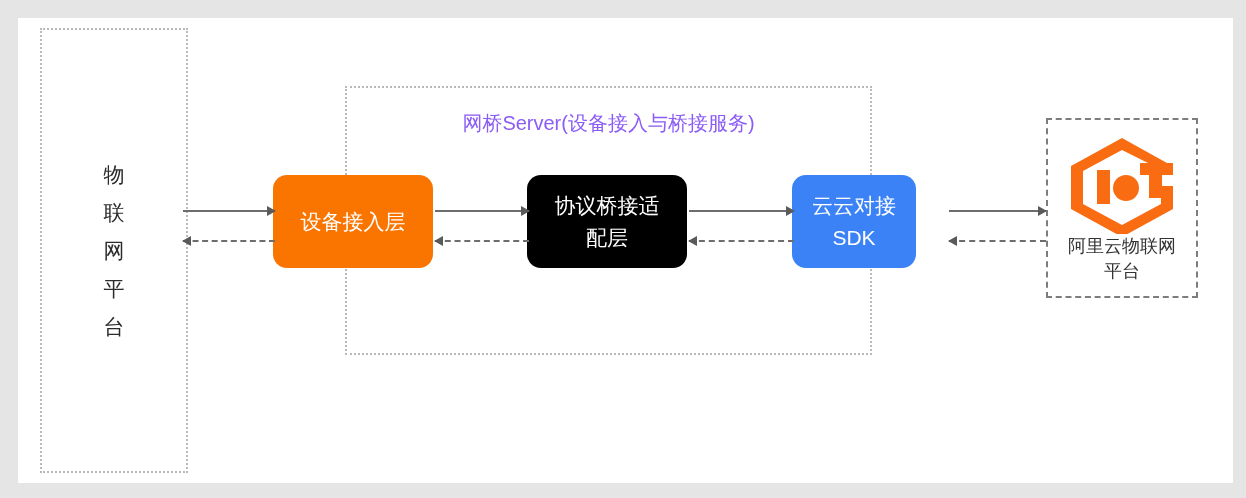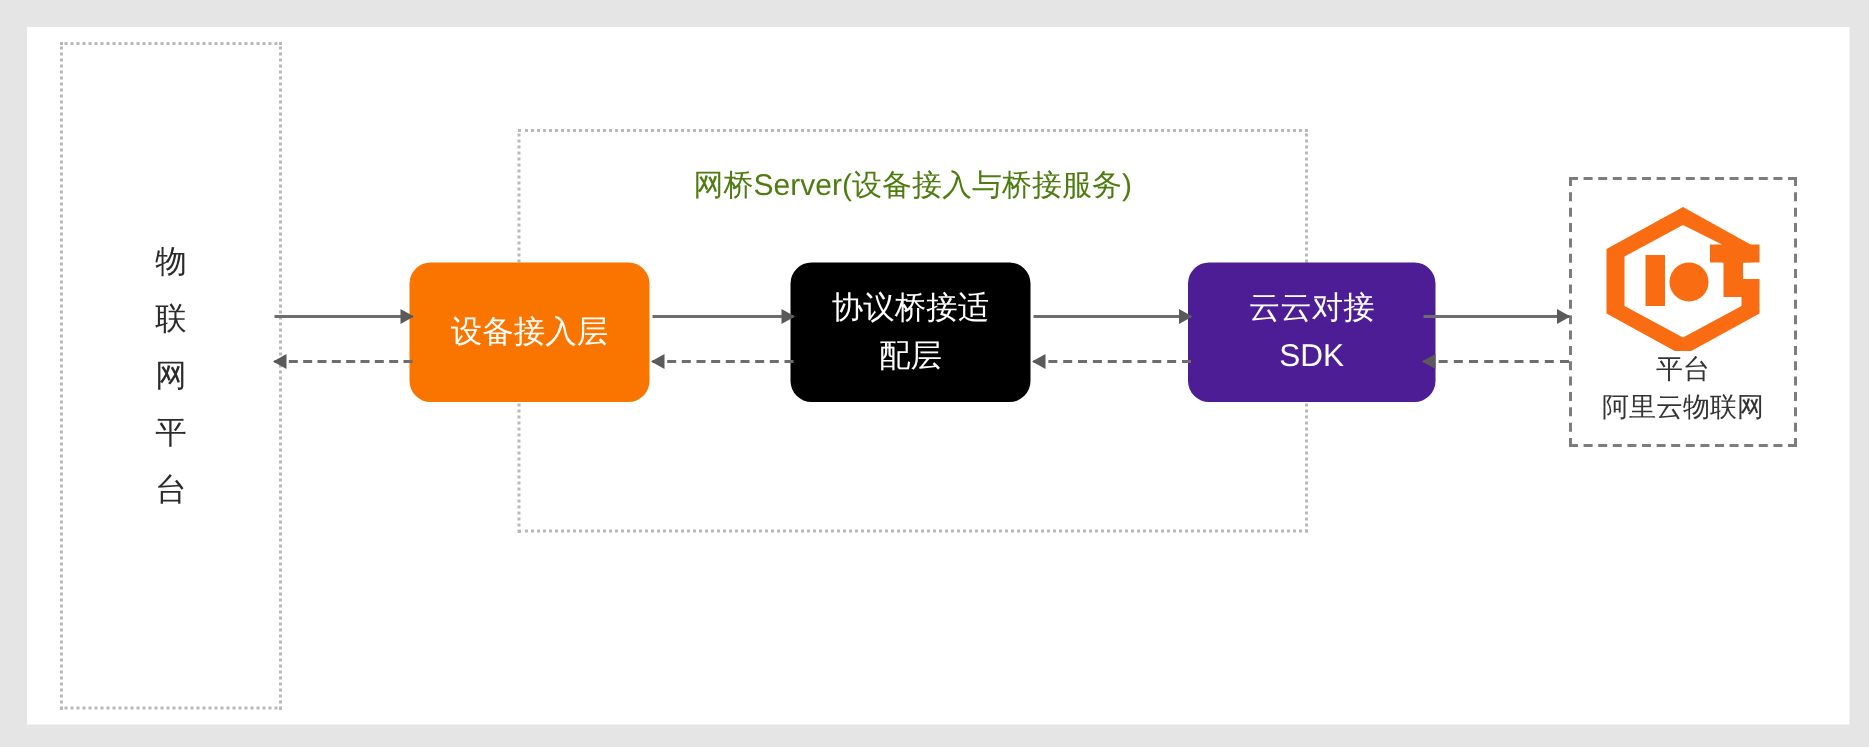--- a/index.html
+++ b/index.html
@@ -67,21 +67,21 @@
     width: 527px;
     height: 269px;
   }
   #bridge-title {
     position: absolute;
     left: 0;
     right: 0;
     top: 22px;
     text-align: center;
     font-size: 20px;
-    color: #4d7c0f;
+    color: #8b5cf6;
     white-space: nowrap;
   }
 
   
   #cloud-box {
     left: 1028px;
     top: 100px;
     width: 152px;
     height: 180px;
   }
@@ -130,23 +130,23 @@
   #box-adapter {
     left: 509px;
     top: 157px;
     width: 160px;
     height: 93px;
     background: #000000;
   }
   #box-sdk {
     left: 774px;
     top: 157px;
-    width: 165px;
+    width: 124px;
     height: 93px;
-    background: #4c1d95;
+    background: #3b82f6;
   }
   .proc-box .line { display: block; }
 
   
   .arrow {
     position: absolute;
     height: 2px;
   }
   .arrow .shaft {
     position: absolute;
@@ -214,22 +214,22 @@
 
       <rect x="27" y="36" width="13" height="34" fill="#f96c11"></rect>
 
       <circle cx="56" cy="54" r="13" fill="#f96c11"></circle>
 
       <rect x="79" y="34" width="13" height="30" fill="#f96c11"></rect>
 
       <rect x="70" y="29" width="33" height="12" fill="#f96c11"></rect>
     </svg>
     <div id="cloud-label">
+      <span>阿里云物联网</span>
       <span>平台</span>
-      <span>阿里云物联网</span>
     </div>
   </div>
 
   <div class="proc-box" id="box-device">
     <div>
       <span class="line">设备接入层</span>
     </div>
   </div>
 
   <div class="proc-box" id="box-adapter">

